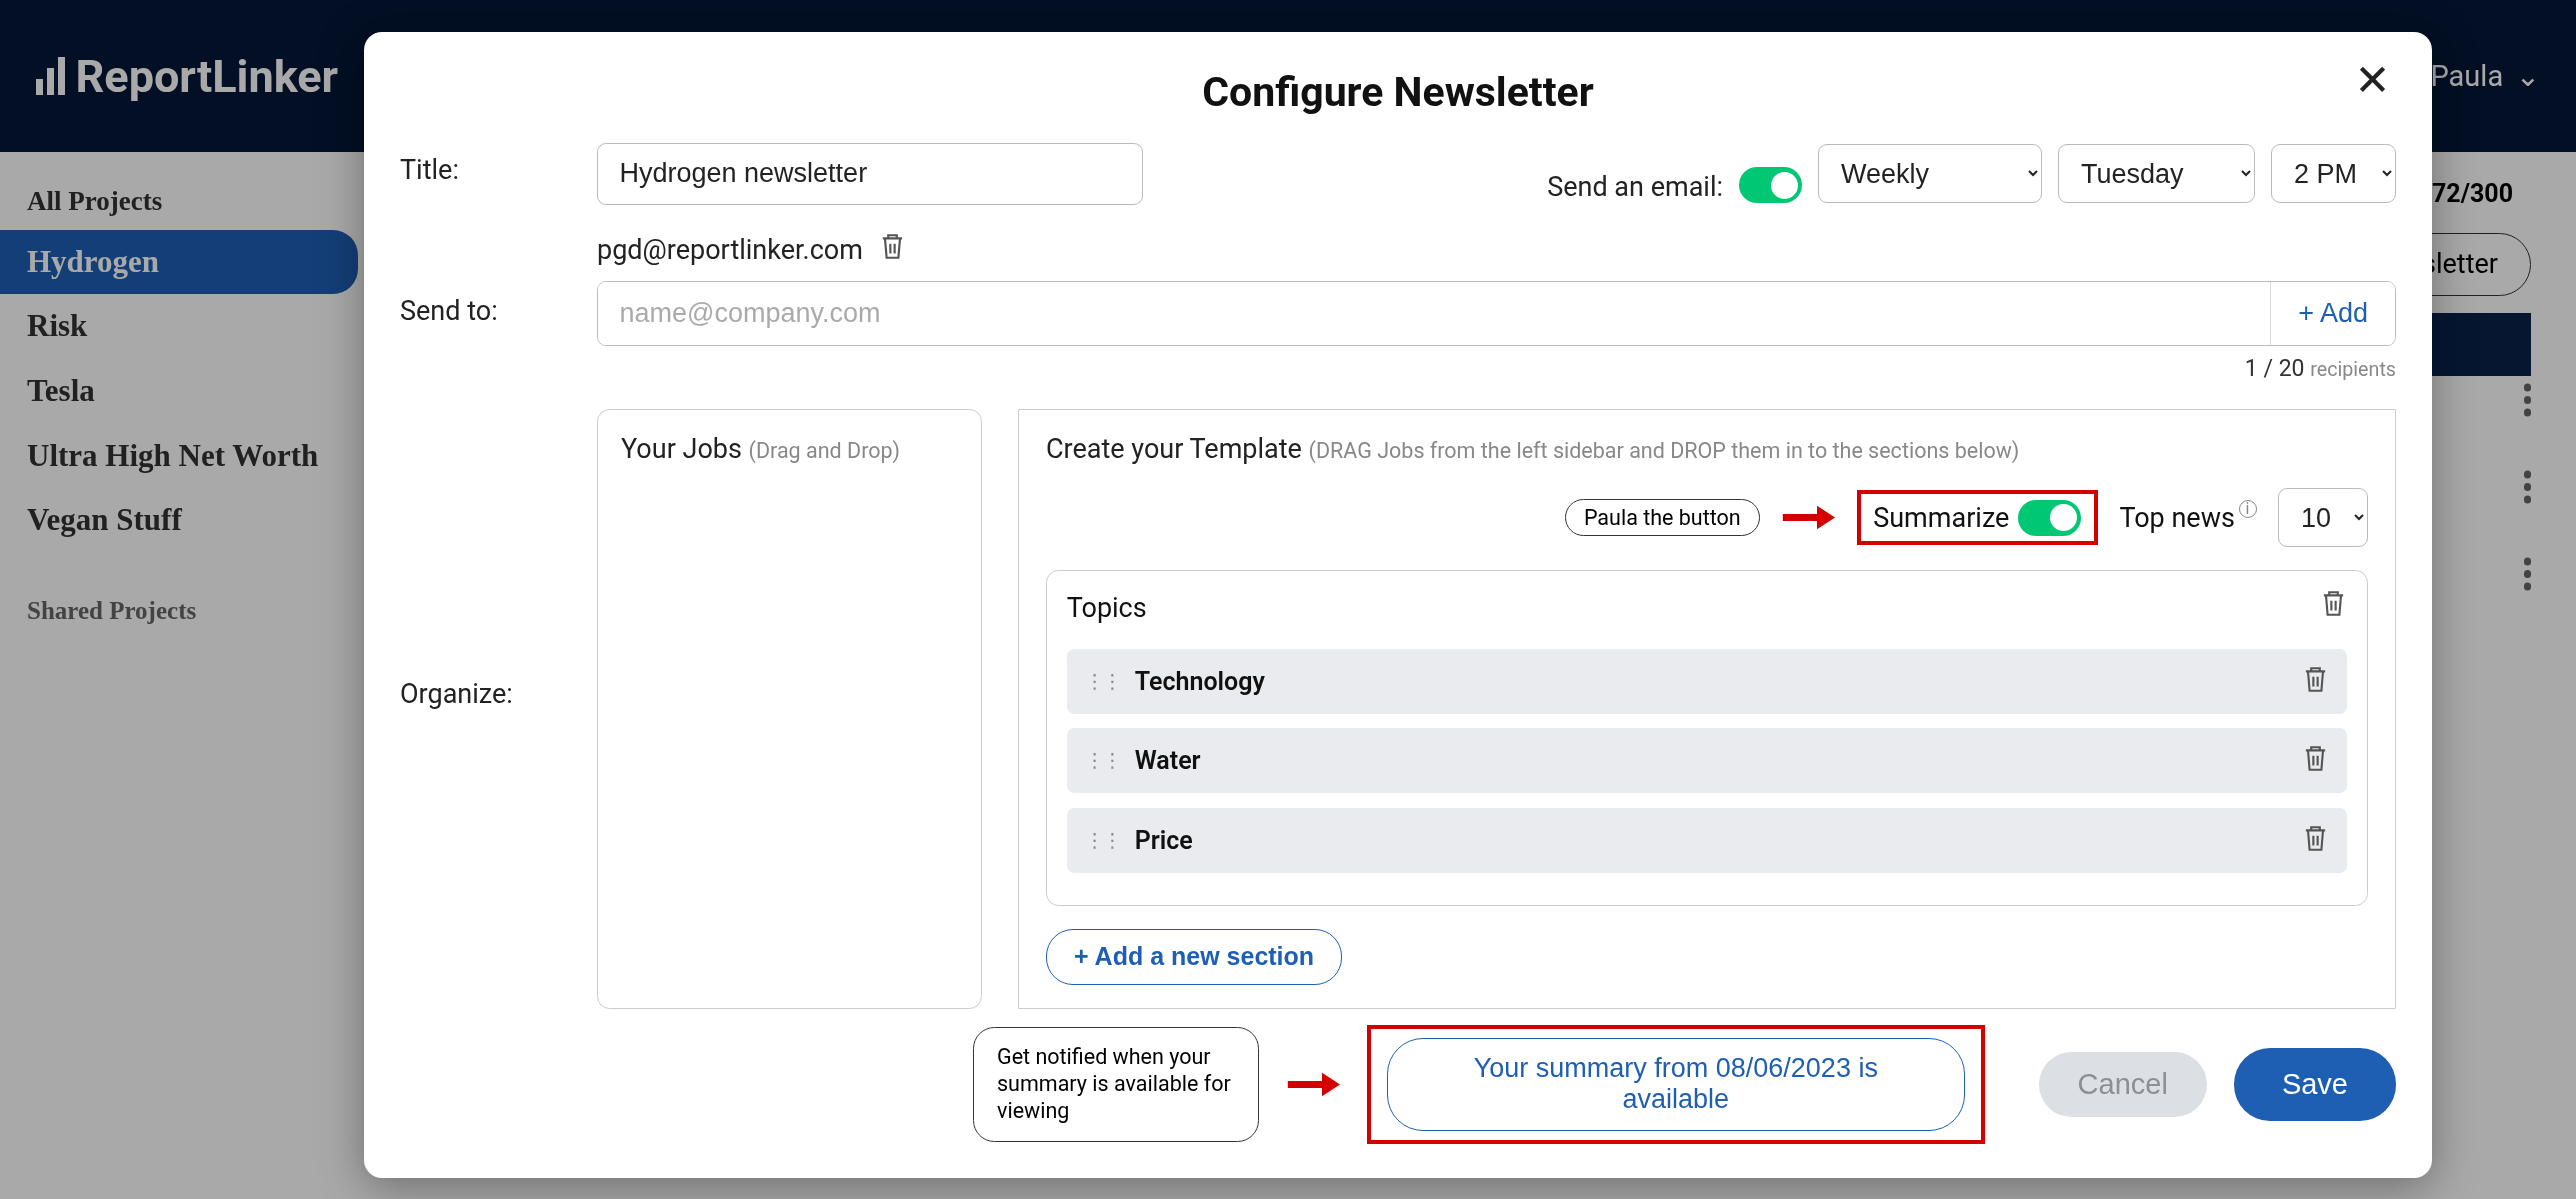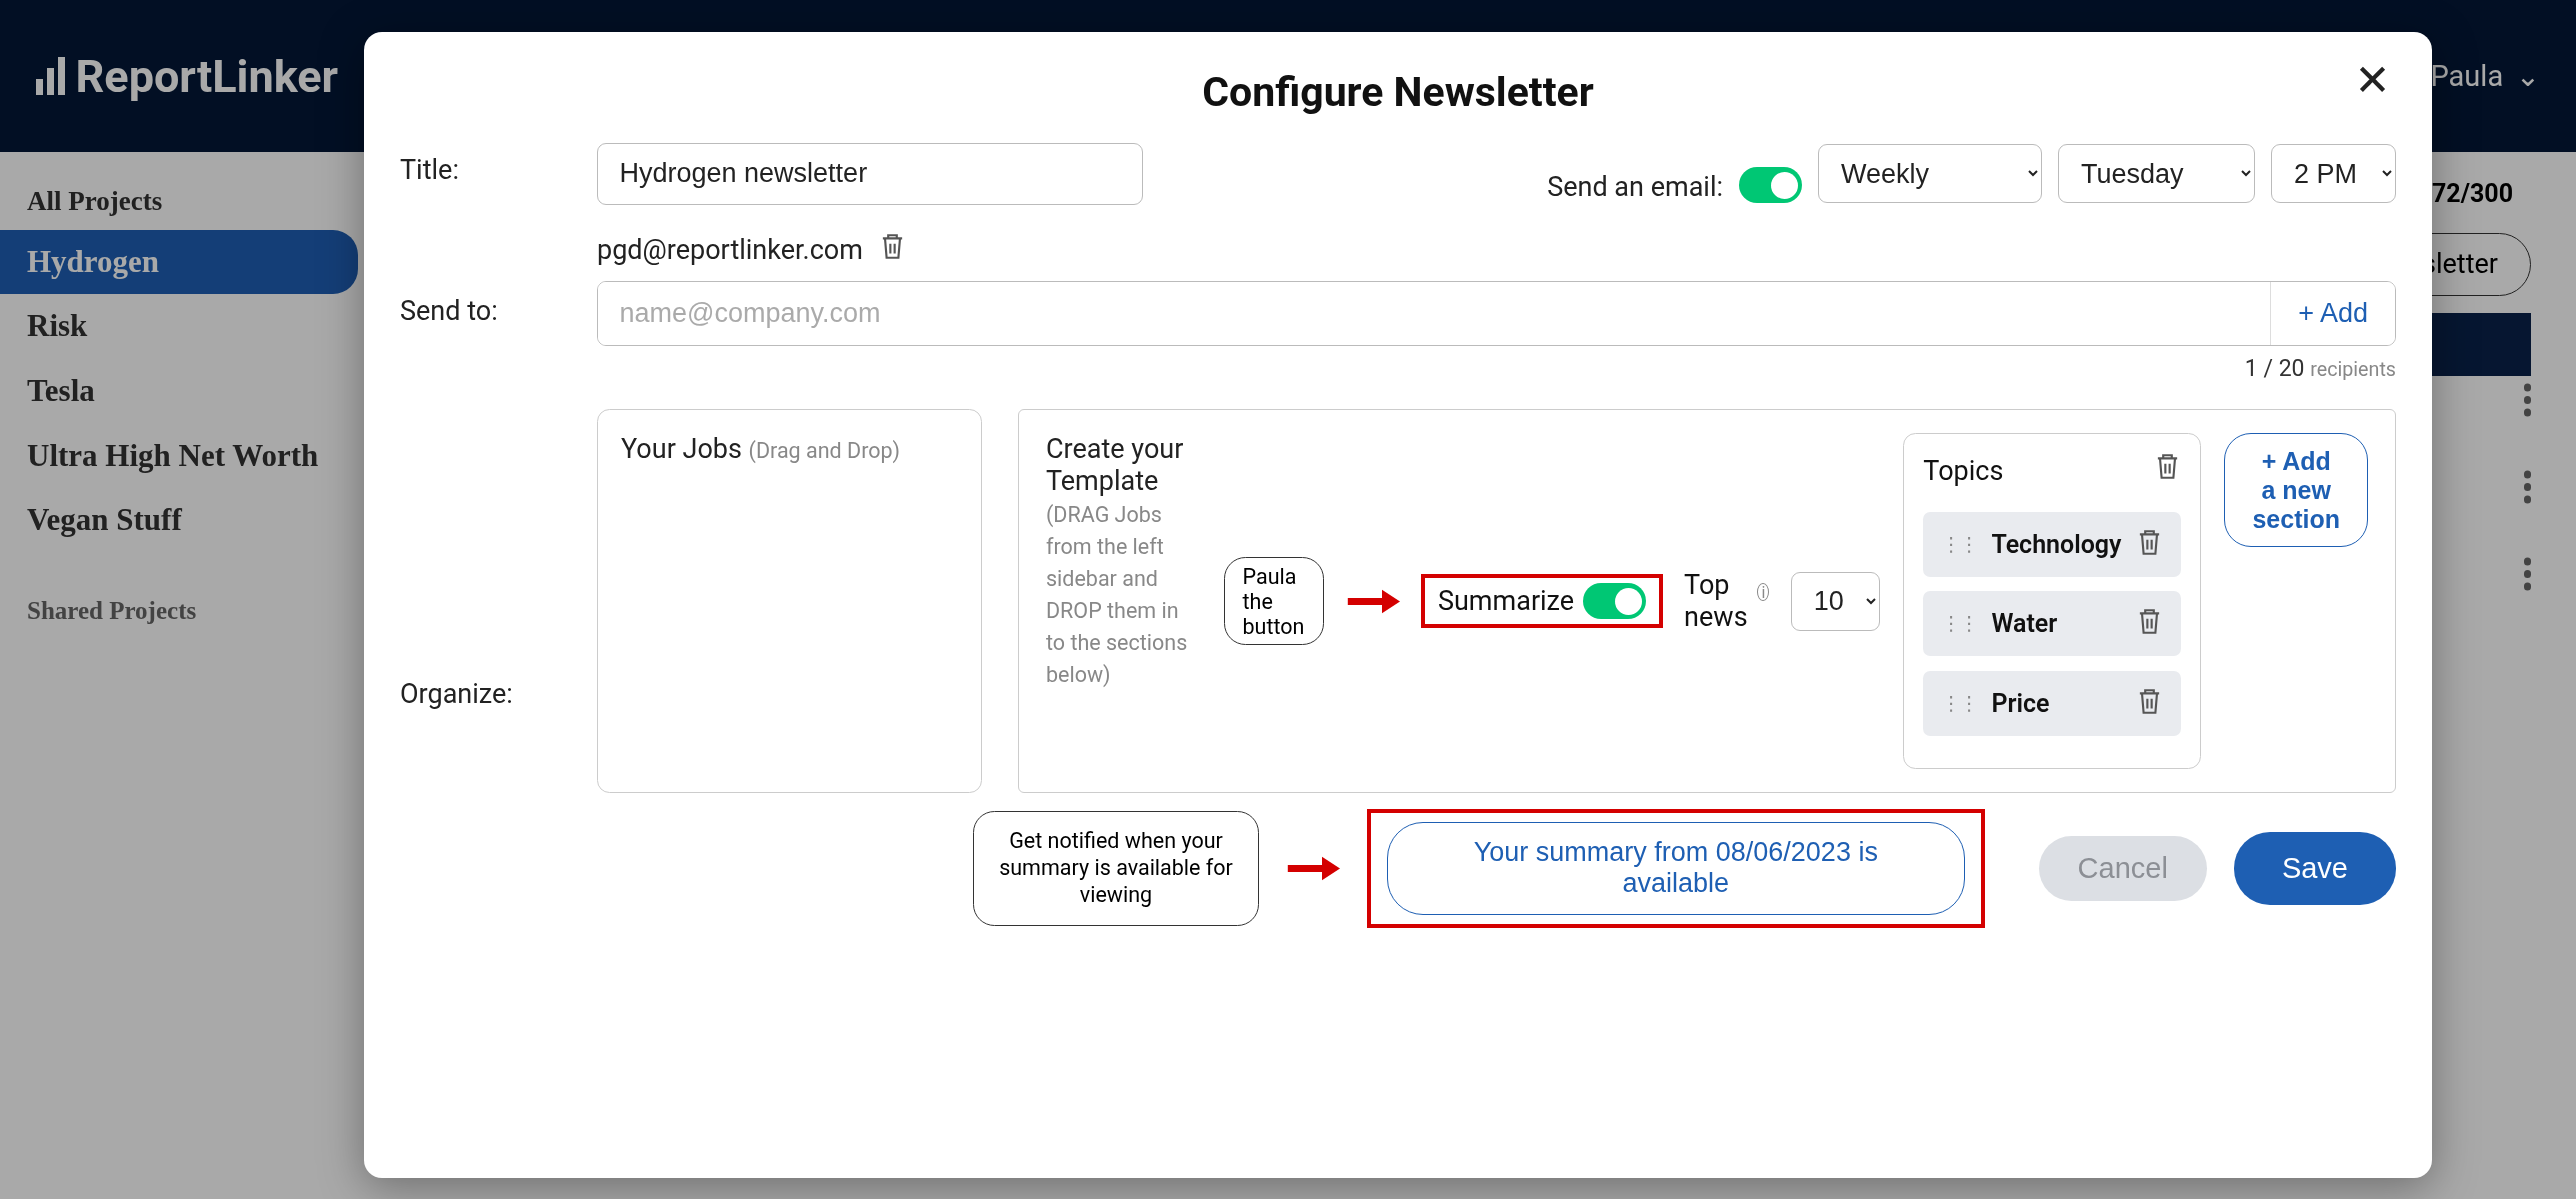--- a/index.html
+++ b/index.html
@@ -82,40 +82,40 @@
   .sendto-wrap { display:flex; border:1.3px solid #bbb; border-radius:9px; overflow:hidden;}
   .sendto-wrap input { flex:1; border:none; padding:16px 21.5px; font-size:27px; outline:none;}
   .sendto-wrap input::placeholder{ color:#aaa;}
   .add-btn { padding:0 27px; font-size:27px; color:#1e5fb3; background:#fff; border:none; border-left:0.9px solid #ddd; cursor:pointer;}
   .recip-count { text-align:right; font-size:23px; color:#333; margin-top:9px;}
   .recip-count .sub { font-size:19.7px; color:#888;}
   .organize-row { display:flex; gap:36px; flex:1; min-height:0;}
   .jobs-panel { width:385px; border:1.3px solid #ccc; border-radius:12.5px; padding:23px;}
   .jobs-title { font-size:27px; color:#222;}
   .jobs-title .sub { font-size:21.5px; color:#888;}
-  .template-panel { flex:1; border:1.3px solid #ccc; border-radius:6px; padding:23px 27px; display:flex; flex-direction:row; gap:23px;}
+  .template-panel { flex:1; border:1.3px solid #ccc; border-radius:1px; padding:23px 27px; display:flex; flex-direction:column; gap:23px;}
   .template-title { font-size:27px; color:#222;}
   .template-title .sub { font-size:21.5px; color:#888;}
   .sum-row { display:flex; align-items:center; gap:21.5px; justify-content:flex-end;}
   .callout-pill { border:1.8px solid #333; border-radius:21.5px; padding:5.4px 18px; font-size:21.5px; background:#fff;}
   .arrow-red { color:#d40000; font-size:39px; font-weight:900; display:inline-flex; align-items:center;}
   .arrow-red svg { display:block;}
   .redbox { border:4.5px solid #d40000; padding:5.4px 12.5px; display:flex; align-items:center; gap:9px;}
   .sum-label { font-size:27px; color:#111;}
   .topnews-label { font-size:27px; color:#111; display:flex; align-items:center; gap:3.6px;}
   .info-dot { font-size:16px; border:1.3px solid #888; border-radius:50%; width:18px; height:18px; display:inline-flex; align-items:center; justify-content:center; color:#888; position:relative; top:-9px;}
   .section-card { border:1.3px solid #ccc; border-radius:12.5px; padding:18px 19.7px;}
   .section-hdr { display:flex; justify-content:space-between; align-items:center; font-size:27px; color:#111; margin-bottom:23px;}
   .topic-row { background:#e9ebef; border-radius:7.2px; padding:16px 18px; display:flex; align-items:center; gap:14.3px; margin-bottom:14.3px;}
   .grip { color:#888; letter-spacing:-1.8px; font-size:19.7px;}
   .topic-name { font-size:25px; color:#111; font-weight:600;}
   .topic-row .trash-icon { margin-left:auto;}
   .add-section-btn { border:1.8px solid #1e5fb3; color:#1e5fb3; background:#fff; border-radius:27px; padding:12.5px 27px; font-size:25px; font-weight:600; align-self:flex-start;}
   .modal-footer { display:flex; align-items:center; gap:27px; margin-top:16px; padding-left:573px;}
-  .callout-pill.multi { text-align:center; line-height:1.25; padding:16px 23px;}
+  .callout-pill.multi { text-align:left; line-height:1.25; padding:16px 23px;}
   .redbox-lg { border:4.5px solid #d40000; padding:9px 16px; display:flex; align-items:center;}
   .avail-btn { border:1.8px solid #1e5fb3; color:#1e5fb3; border-radius:36px; padding:14.3px 36px; font-size:27px; background:#fff;}
   .btn-cancel { background:#dcdfe4; color:#8c8f95; border:none; border-radius:36px; padding:16px 39px; font-size:29px;}
   .btn-save { background:#1e5fb3; color:#fff; border:none; border-radius:36px; padding:20px 48px; font-size:29px;}
   svg.trash { width:27px; height:30px; }
 </style>
 </head>
 <body>
 
 <div class="app-bg">

